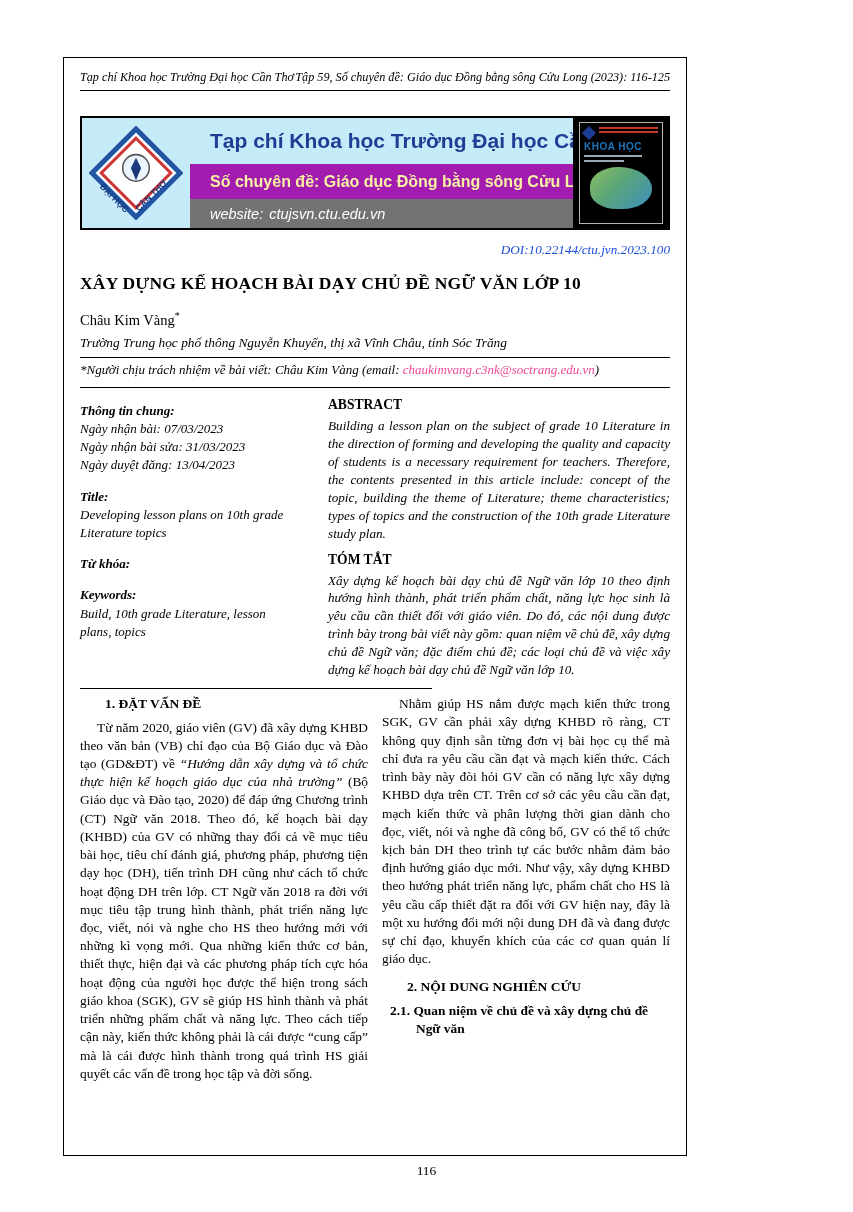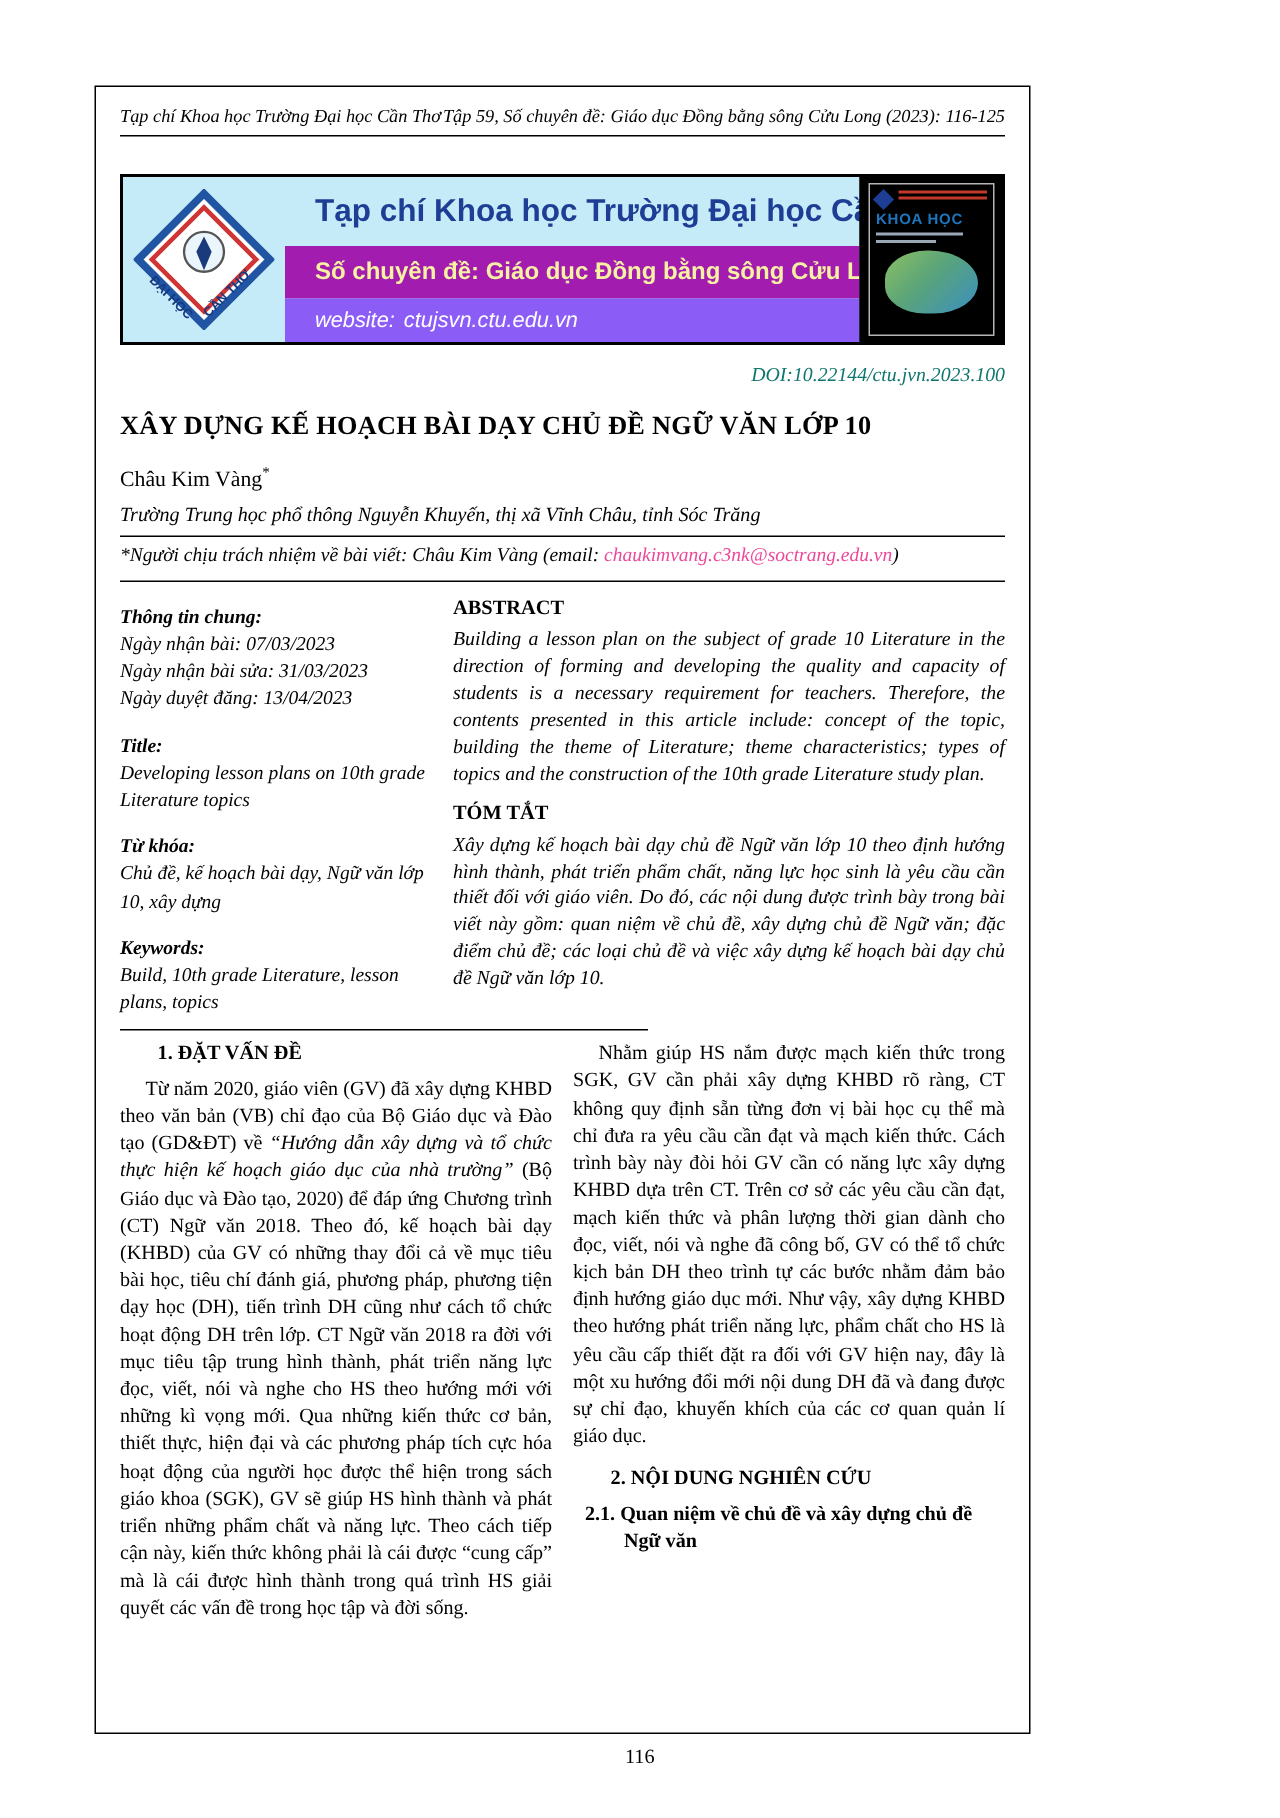--- a/index.html
+++ b/index.html
@@ -17,48 +17,48 @@
   .header-rule { border-bottom:1.2px solid #000; margin-top:5px; }
 
   
   .banner { display:flex; border:2px solid #000; margin-top:25px; height:114px; background:#c6ebf8; }
   .banner-logo-cell { width:108px; background:#c6ebf8; display:flex; align-items:center; justify-content:center; }
   .banner-mid { flex:1; display:flex; flex-direction:column; min-width:0; }
   .banner-title-row { background:#c6ebf8; flex:1; display:flex; align-items:center; padding-left:20px; }
   .banner-title { font-family:"Liberation Sans", sans-serif; font-weight:bold; font-size:21px; color:#1d3e94; white-space:nowrap; }
   .banner-issue-row { background:#a21caf; height:35px; display:flex; align-items:center; padding-left:20px; }
   .banner-issue { font-family:"Liberation Sans", sans-serif; font-weight:bold; font-size:16px; color:#f7f1a3; white-space:nowrap; }
-  .banner-site-row { background:#8b5cf6; height:29px; display:flex; align-items:center; padding-left:20px; gap:6px; }
+  .banner-site-row { background:#737373; height:29px; display:flex; align-items:center; padding-left:20px; gap:6px; }
   .banner-site, .banner-site-url { font-family:"Liberation Sans", sans-serif; font-style:italic; font-size:14.5px; color:#ffffff; text-decoration:none; }
   .banner-cover-cell { width:95px; background:#000000; border-left:1.5px solid #000; padding:4px 5px; }
   .cover-inner { border:1px solid #b5b5b5; height:100%; padding:4px 4px 2px; display:flex; flex-direction:column; align-items:flex-start; }
   .cover-head { display:flex; gap:3px; align-items:flex-start; width:100%; }
   .cover-logo-dot { width:10px; height:10px; background:#1d3e94; transform:rotate(45deg); margin:1px 2px 0 0; }
   .cover-red-lines { flex:1; }
   .cover-red-lines i { display:block; height:2px; background:#c0392b; margin-bottom:2px; }
   .cover-title { font-family:"Liberation Sans", sans-serif; font-weight:bold; font-size:10px; color:#1d76bd; margin-top:3px; letter-spacing:0.5px; }
   .cover-sub i { display:block; width:58px; height:2px; background:#9aa7b5; margin-top:3px; }
   .cover-sub i.short { width:40px; }
   .cover-map { width:62px; height:42px; margin-top:5px; align-self:center;
     background:linear-gradient(135deg,#8cbf62 0%, #5aa47a 45%, #3a8fc0 100%);
     border-radius:48% 55% 50% 45%; }
 
   
   .doi-row { text-align:right; font-style:italic; font-size:13.2px; margin-top:12px; }
-  .doi-row a { color:#0f766e; text-decoration:none; }
+  .doi-row a { color:#1d4ed8; text-decoration:none; }
   .article-title { font-size:17.5px; font-weight:bold; margin-top:15px; letter-spacing:0.2px; }
   .author-row { margin-top:16px; font-size:14.5px; }
   .author-row sup { font-size:10px; }
   .affiliation { font-style:italic; font-size:13.4px; margin-top:6px; }
   .rule { border-bottom:1.2px solid #000; margin-top:6px; }
   .correspondence { font-style:italic; font-size:13px; margin-top:4px; padding-bottom:3px; }
   .correspondence a { color:#ec4899; text-decoration:none;font-family:Liberation Serif, serif; }
 
   
-  .meta-section { display:flex; gap:6px; margin-top:9px; }
+  .meta-section { display:flex; gap:32px; margin-top:9px; }
   .info-col { width:216px; font-style:italic; font-size:13px; line-height:1.4; padding-top:5px; }
   .info-label { font-weight:bold; margin-top:13px; }
   .info-label:first-child { margin-top:0; }
   .abstract-col { flex:1; min-width:0; }
   .abs-heading { font-weight:bold; font-size:13.6px; }
   .abs-heading.tomtat { margin-top:9px; }
   .abs-text { font-style:italic; text-align:justify; font-size:13.2px; line-height:1.36; margin-top:4px; }
 
   .left-rule { width:352px; border-bottom:1.2px solid #000; margin-top:9px; }
 
@@ -148,21 +148,20 @@
 
   <div class="meta-section">
     <div class="info-col">
       <div class="info-label">Thông tin chung:</div>
       <div class="info-line">Ngày nhận bài: 07/03/2023</div>
       <div class="info-line">Ngày nhận bài sửa: 31/03/2023</div>
       <div class="info-line">Ngày duyệt đăng: 13/04/2023</div>
       <div class="info-label">Title:</div>
       <div class="info-line">Developing lesson plans on 10th grade Literature topics</div>
       <div class="info-label">Từ khóa:</div>
-      <div class="info-line">Chủ đề, kế hoạch bài dạy, Ngữ văn lớp 10, xây dựng</div>
       <div class="info-label">Keywords:</div>
       <div class="info-line">Build, 10th grade Literature, lesson plans, topics</div>
     </div>
     <div class="abstract-col">
       <div class="abs-heading">ABSTRACT</div>
       <p class="abs-text">Building a lesson plan on the subject of grade 10 Literature in the direction of forming and developing the quality and capacity of students is a necessary requirement for teachers. Therefore, the contents presented in this article include: concept of the topic, building the theme of Literature; theme characteristics; types of topics and the construction of the 10th grade Literature study plan.</p>
       <div class="abs-heading tomtat">TÓM TẮT</div>
       <p class="abs-text">Xây dựng kế hoạch bài dạy chủ đề Ngữ văn lớp 10 theo định hướng hình thành, phát triển phẩm chất, năng lực học sinh là yêu cầu cần thiết đối với giáo viên. Do đó, các nội dung được trình bày trong bài viết này gồm: quan niệm về chủ đề, xây dựng chủ đề Ngữ văn; đặc điểm chủ đề; các loại chủ đề và việc xây dựng kế hoạch bài dạy chủ đề Ngữ văn lớp 10.</p>
     </div>
   </div>

